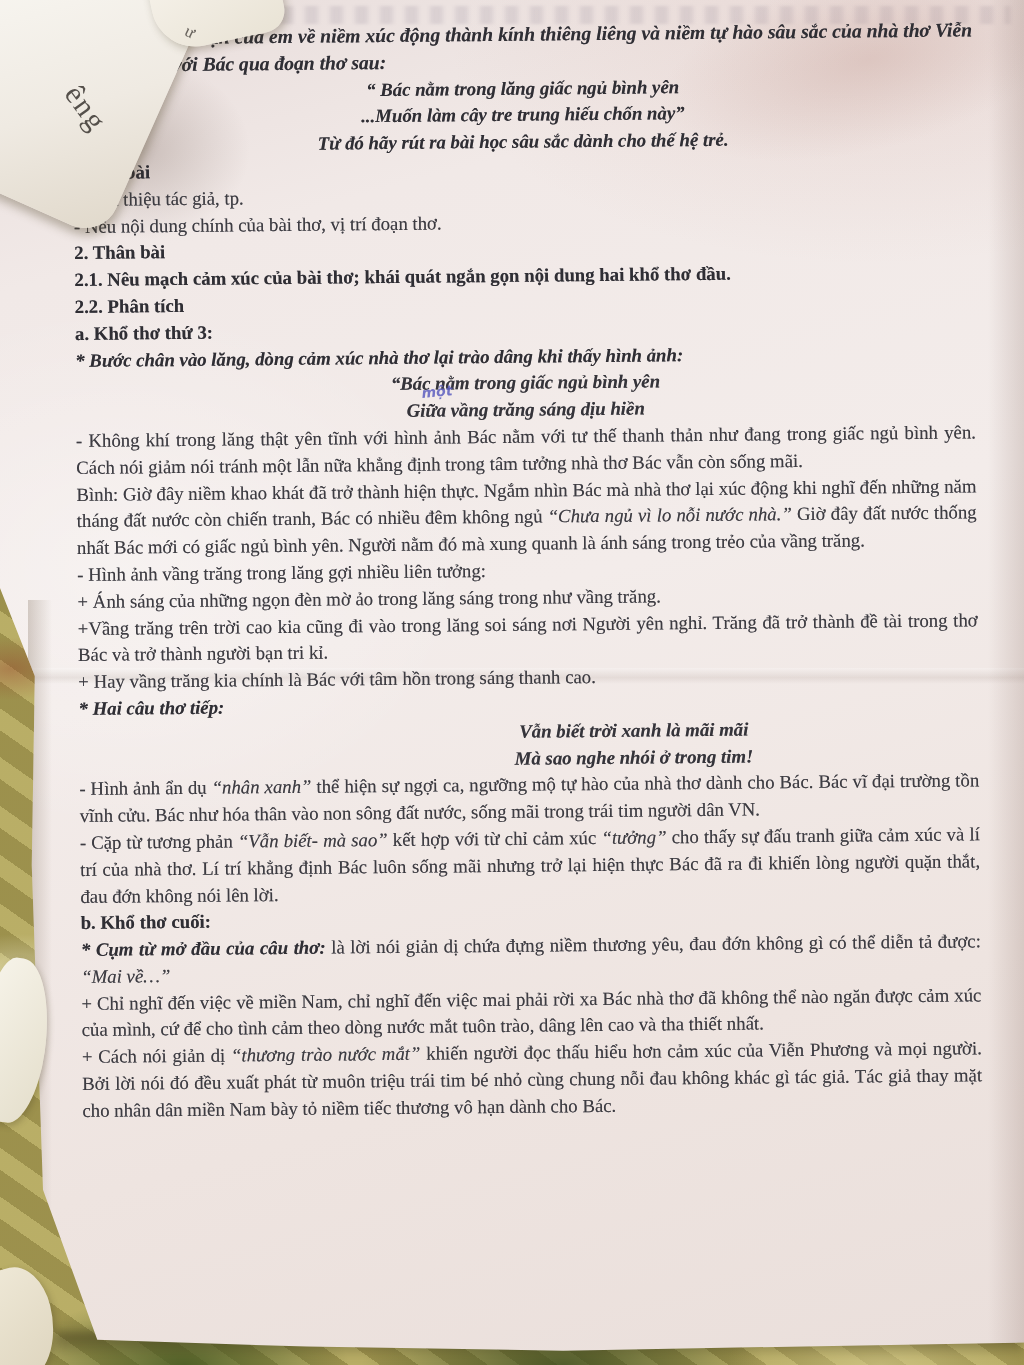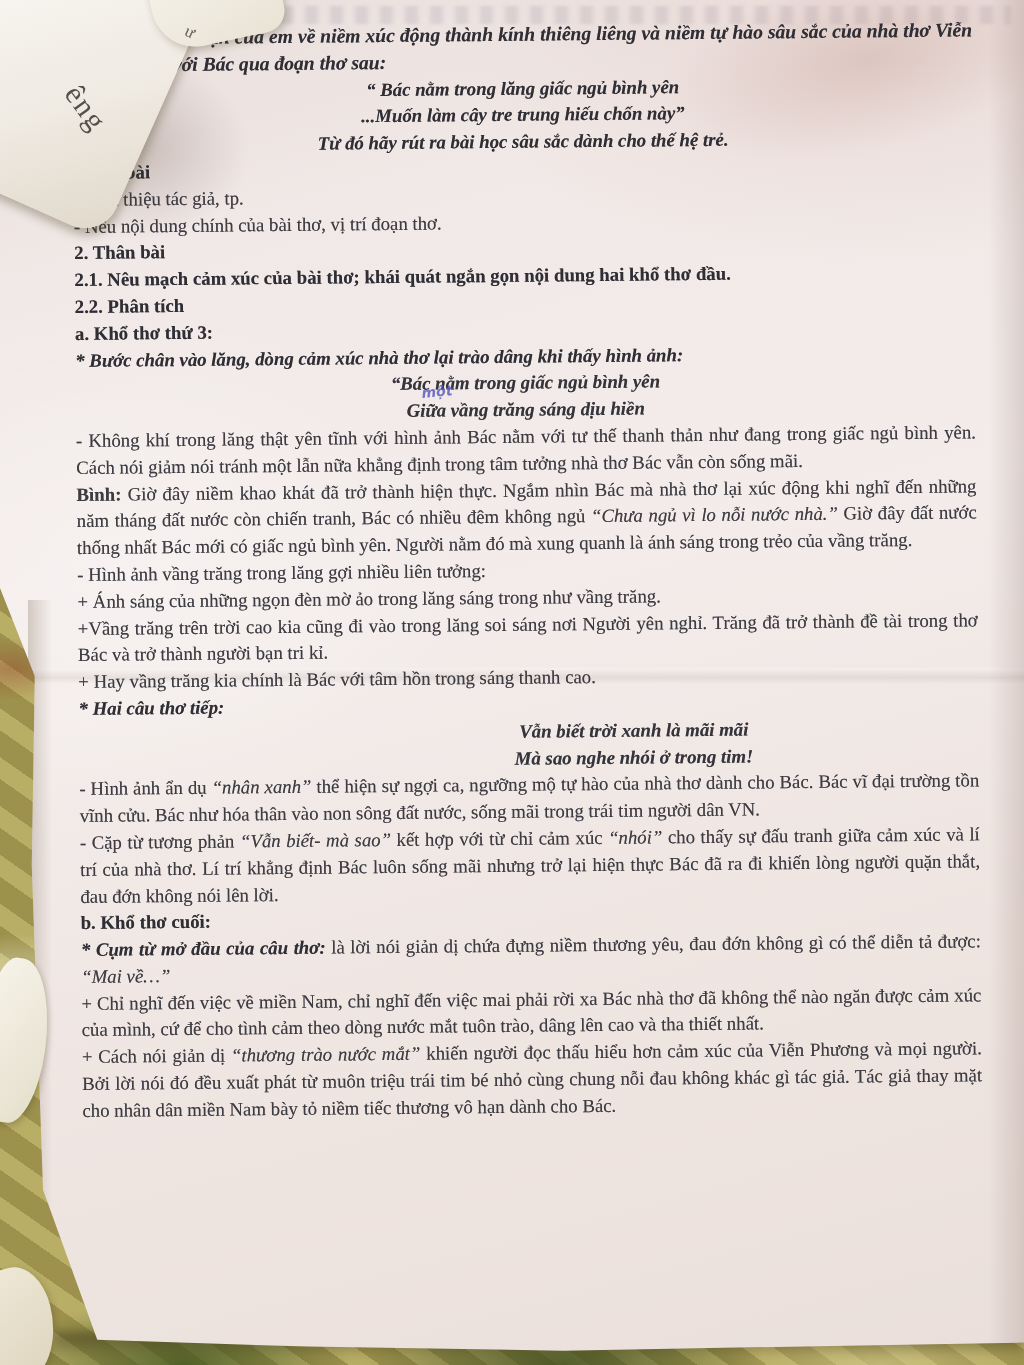--- a/index.html
+++ b/index.html
@@ -41,21 +41,21 @@
   .content p{margin:0;}
   .h{font-weight:700;color:#2f2e34;}
   .bi{font-weight:700;font-style:italic;color:#2f2e34;}
   .title{font-weight:700;font-style:italic;color:#2f2e34;font-size:19.6px;text-align:justify;text-indent:8px;}
   .center{text-align:center;}
   .poem{font-style:italic;font-weight:600;color:#35343a;}
   .shift{transform:translateX(105px);}
   .j{text-align:justify;}
   .rel{position:relative;}
   i{font-style:italic;}
-  b{font-weight:700;}
+  b{font-weight:400;}
   .lead{font-weight:700;font-style:italic;color:#2f2e34;}
   .ann{position:absolute;left:calc(50% - 104px);top:-13px;
     font-family:"DejaVu Sans",sans-serif;font-style:italic;font-size:14px;line-height:14px;
     color:#5d5fc0;opacity:.85;transform:rotate(-5deg);text-shadow:none;font-weight:600;}
   .scrap1{position:absolute;left:-34px;top:-60px;width:200px;height:270px;
     background:linear-gradient(140deg,#fbfaf6,#efeae2 60%,#e0d8ca);
     transform:rotate(24deg);box-shadow:4px 6px 10px rgba(80,70,40,0.35);
     border-radius:6px 18px 34px 10px;}
   .scrap1 span{position:absolute;right:44px;bottom:96px;transform:rotate(30deg);
     font-size:30px;color:#55504b;letter-spacing:2px;}
@@ -116,21 +116,21 @@
       <p>+ Hay vầng trăng kia chính là Bác với tâm hồn trong sáng thanh cao.</p>
 
       <p class="bi">* Hai câu thơ tiếp:</p>
       <p class="center poem shift">Vẫn biết trời xanh là mãi mãi</p>
       <p class="center poem shift">Mà sao nghe nhói ở trong tim!</p>
 
       <p class="j">
         <span>- Hình ảnh ẩn dụ </span><i>“nhân xanh”</i><span>  thể hiện sự  ngợi ca, ngưỡng mộ tự hào của nhà thơ dành cho Bác. Bác vĩ đại trường tồn vĩnh cửu. Bác như hóa thân vào non sông đất nước, sống mãi trong trái tim người dân VN.</span>
       </p>
       <p class="j">
-        <span>- Cặp từ tương phản </span><i>“Vẫn biết- mà sao”</i><span>  kết hợp với từ chỉ cảm xúc </span><i>“nhói”</i><span> cho thấy sự đấu tranh giữa cảm xúc và lí trí của nhà thơ. Lí trí khẳng định Bác luôn sống  mãi nhưng trở lại hiện thực Bác đã ra đi khiến lòng người quặn thắt, đau đớn không nói lên lời.</span>
+        <span>- Cặp từ tương phản </span><i>“Vẫn biết- mà sao”</i><span>  kết hợp với từ chỉ cảm xúc </span><i>“tưởng”</i><span> cho thấy sự đấu tranh giữa cảm xúc và lí trí của nhà thơ. Lí trí khẳng định Bác luôn sống  mãi nhưng trở lại hiện thực Bác đã ra đi khiến lòng người quặn thắt, đau đớn không nói lên lời.</span>
       </p>
 
       <p class="h">b. Khổ thơ cuối:</p>
       <p class="j">
         <b class="lead">* Cụm từ mở đầu của câu thơ:</b><span> là lời nói giản dị chứa đựng niềm thương yêu, đau đớn không gì có thể diễn tả được: </span><i>“Mai về…”</i>
       </p>
       <p class="j">+ Chỉ nghĩ đến việc về miền Nam, chỉ nghĩ đến việc mai phải rời xa Bác  nhà thơ đã không thể nào ngăn được cảm xúc của mình, cứ để cho tình cảm theo dòng nước mắt tuôn trào, dâng lên cao và tha thiết nhất.</p>
       <p class="j">
         <span>+ Cách nói giản dị </span><i>“thương trào nước mắt”</i><span> khiến người đọc thấu hiểu hơn cảm xúc của Viễn Phương và mọi người. Bởi lời nói đó đều xuất phát từ muôn triệu trái tim bé nhỏ cùng chung nỗi đau không khác gì tác giả. Tác giả thay mặt cho nhân dân miền Nam bày tỏ niềm tiếc thương vô hạn dành cho Bác.</span>
       </p>

